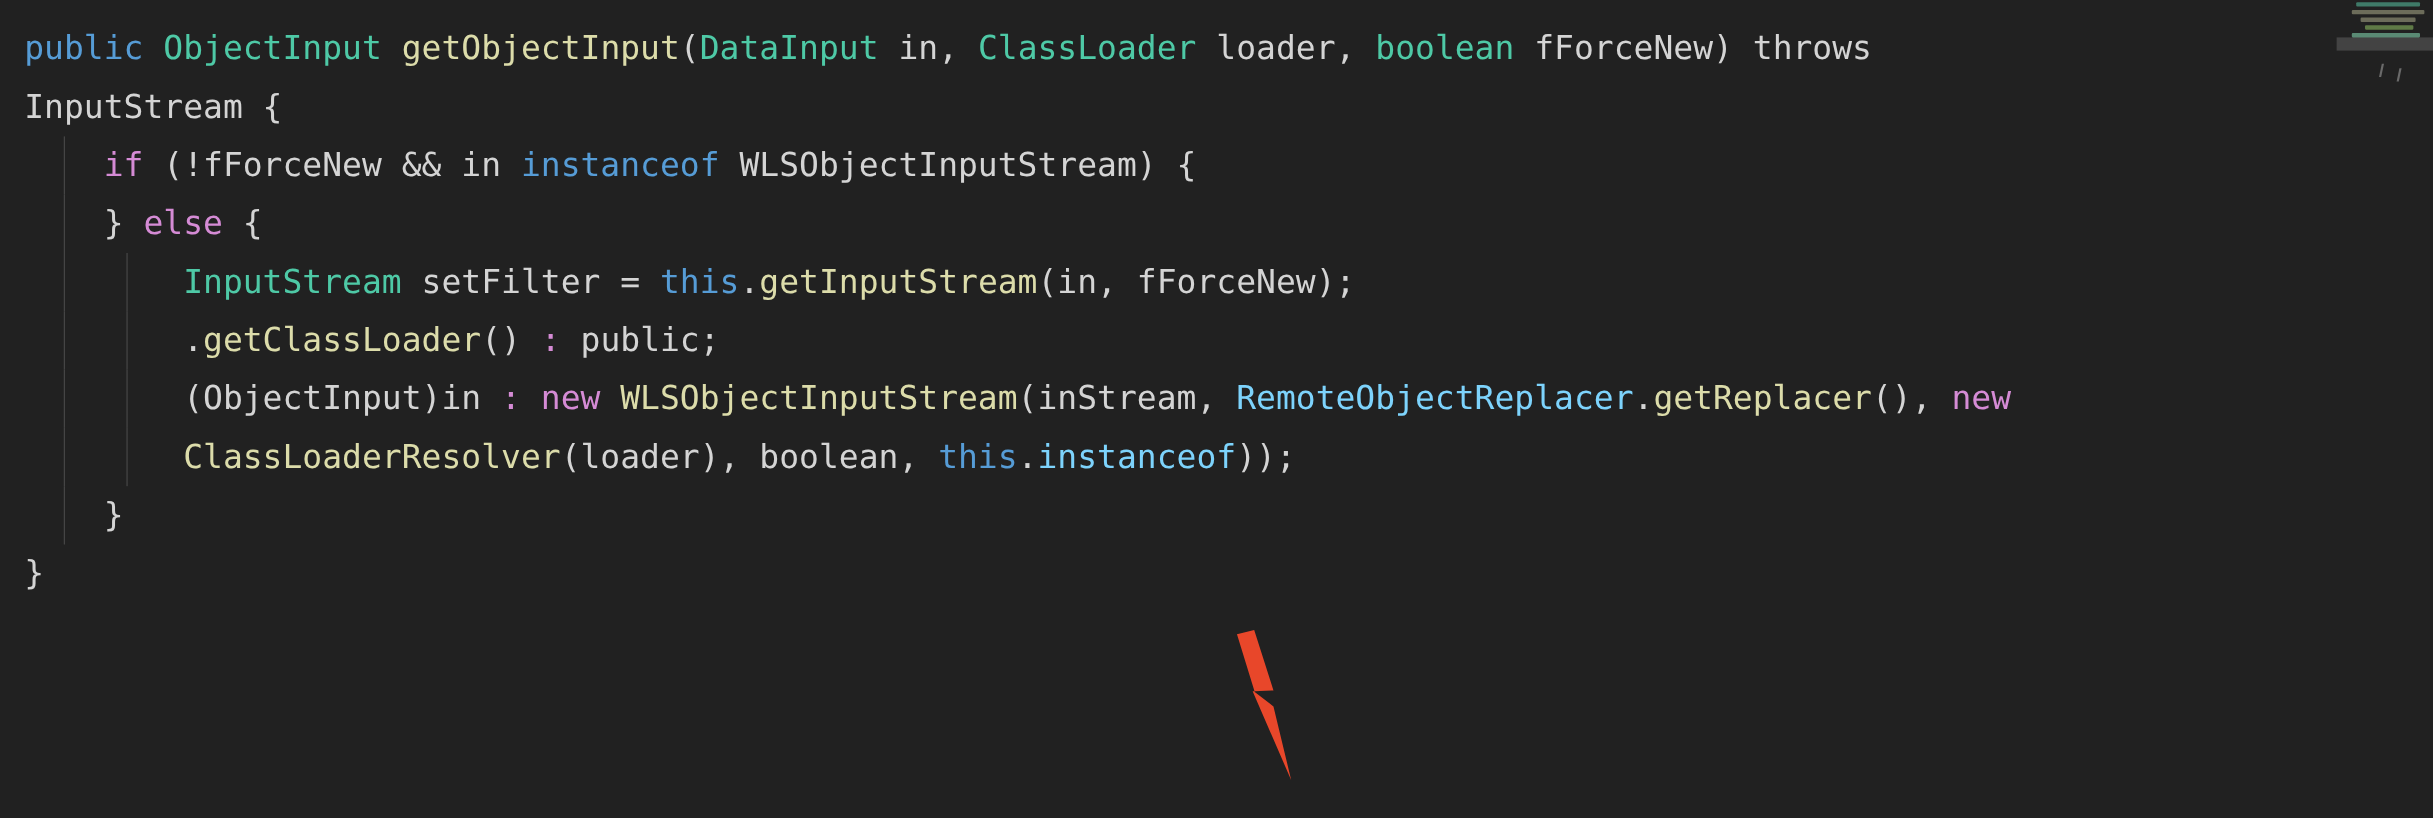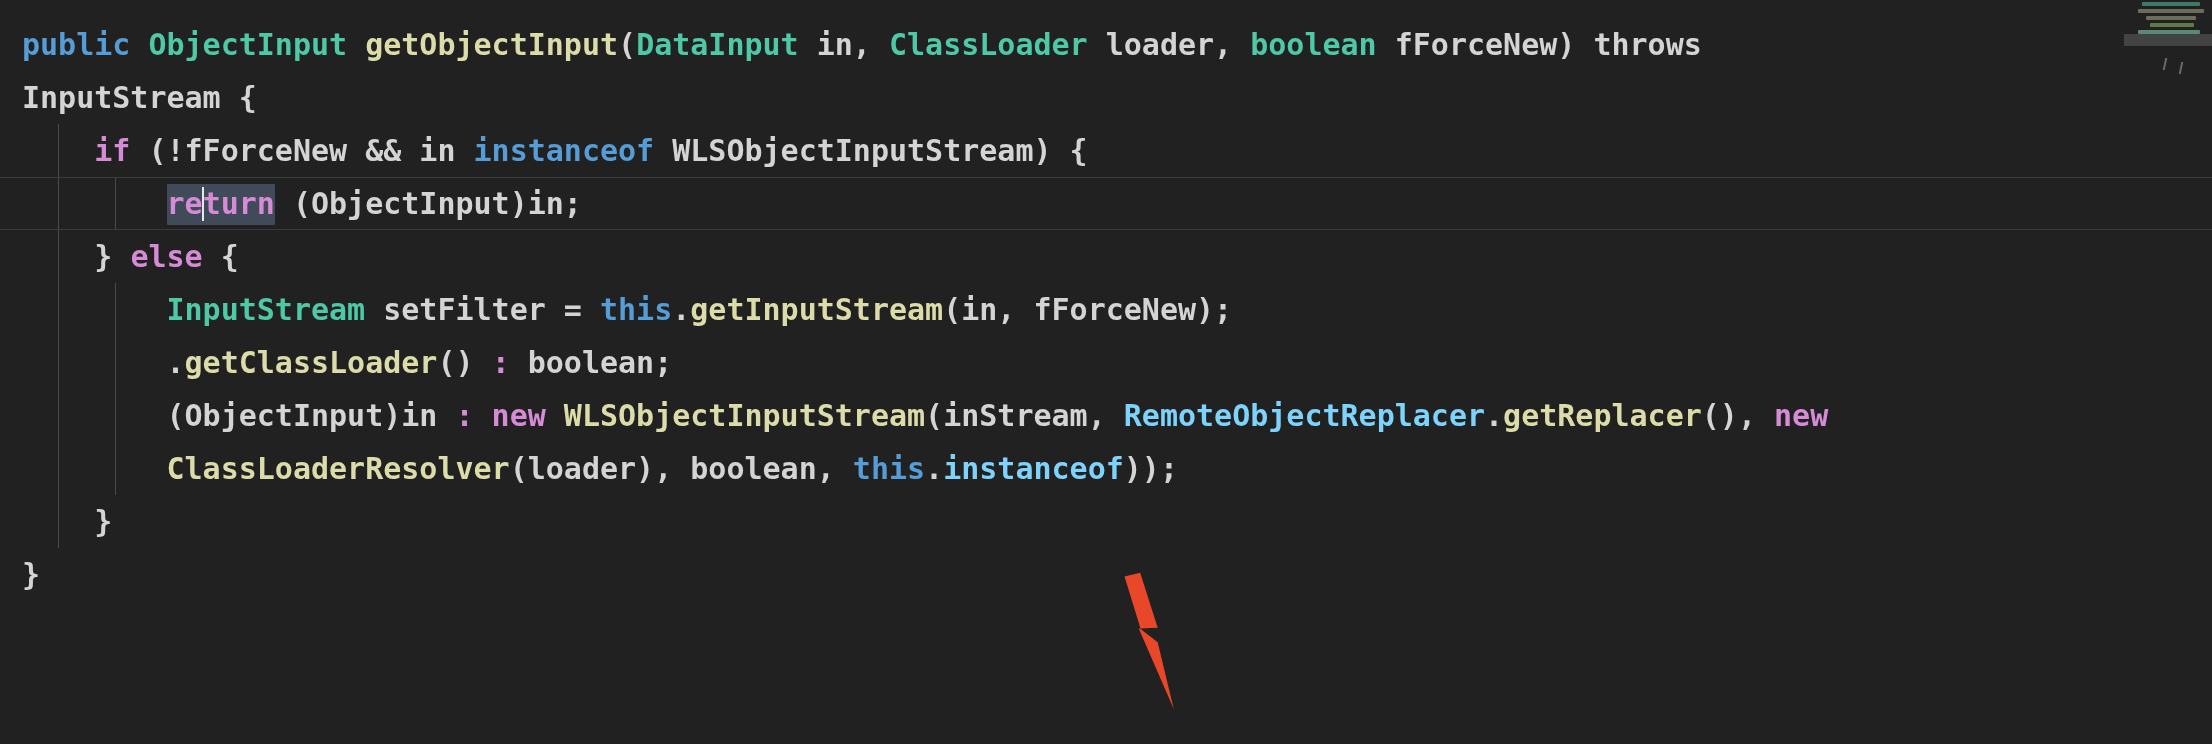--- a/index.html
+++ b/index.html
@@ -12,21 +12,20 @@
     height: 744px;
     overflow: hidden;
     font-family: "DejaVu Sans Mono", "Liberation Mono", monospace;
   }
 
   #editor {
     position: relative;
     width: 2212px;
     height: 744px;
     background: #212121;
-    font-weight: bold;
   }
 
   .code-area {
     position: absolute;
     left: 0;
     top: 0;
     width: 2212px;
     height: 744px;
     padding: 18px 0 0 0;
     box-sizing: border-box;
@@ -134,24 +133,23 @@
 </head>
 <body>
 
 <div id="editor">
 
   <div class="code-area">
 
   <div class="line"><span class="kw">public</span><span class="plain"> </span><span class="type">ObjectInput</span><span class="plain"> </span><span class="fn">getObjectInput</span><span class="plain">(</span><span class="type">DataInput</span><span class="plain"> in, </span><span class="type">ClassLoader</span><span class="plain"> loader, </span><span class="type">boolean</span><span class="plain"> fForceNew) throws</span></div>
       <div class="line"><span class="plain">InputStream {</span></div>
       <div class="line"><div class="guide g1"></div><span class="plain">    </span><span class="kwp">if</span><span class="plain"> (!fForceNew &amp;&amp; in </span><span class="kw">instanceof</span><span class="plain"> WLSObjectInputStream) {</span></div>
-      <div class="line"><div class="guide g1"></div><div class="guide g2"></div><div class="hrule hr-top"></div><div class="hrule hr-bot"></div><span class="plain">        </span><span class="sel kwp"><span>re</span><span class="caret"></span><span>turn</span></span><span class="plain"> (ObjectInput)in;</span></div>
       <div class="line"><div class="guide g1"></div><span class="plain">    } </span><span class="kwp">else</span><span class="plain"> {</span></div>
       <div class="line"><div class="guide g1"></div><div class="guide g2"></div><span class="plain">        </span><span class="type">InputStream</span><span class="plain"> setFilter = </span><span class="kw">this</span><span class="plain">.</span><span class="fn">getInputStream</span><span class="plain">(in, fForceNew);</span></div>
-      <div class="line"><div class="guide g1"></div><div class="guide g2"></div><span class="plain">        .</span><span class="fn">getClassLoader</span><span class="plain">() </span><span class="kwp">:</span><span class="plain"> boolean;</span></div>
+      <div class="line"><div class="guide g1"></div><div class="guide g2"></div><span class="plain">        .</span><span class="fn">getClassLoader</span><span class="plain">() </span><span class="kwp">:</span><span class="plain"> public;</span></div>
       <div class="line"><div class="guide g1"></div><div class="guide g2"></div><span class="plain">        (ObjectInput)in </span><span class="kwp">:</span><span class="plain"> </span><span class="kwp">new</span><span class="plain"> </span><span class="fn">WLSObjectInputStream</span><span class="plain">(inStream, </span><span class="ident">RemoteObjectReplacer</span><span class="plain">.</span><span class="fn">getReplacer</span><span class="plain">(), </span><span class="kwp">new</span></div>
       <div class="line"><div class="guide g1"></div><div class="guide g2"></div><span class="plain">        </span><span class="fn">ClassLoaderResolver</span><span class="plain">(loader), boolean, </span><span class="kw">this</span><span class="plain">.</span><span class="ident">instanceof</span><span class="plain">));</span></div>
       <div class="line"><div class="guide g1"></div><span class="plain">    }</span></div>
       <div class="line"><span class="plain">}</span></div>
     </div>
 
   <svg id="arrow" viewBox="0 0 140 140">
     <polygon points="8,10 64,78 46,84 78,132 92,124 62,78 42,70" fill="#e8472a" transform="rotate(196 50 70)"></polygon>
   </svg>
 

